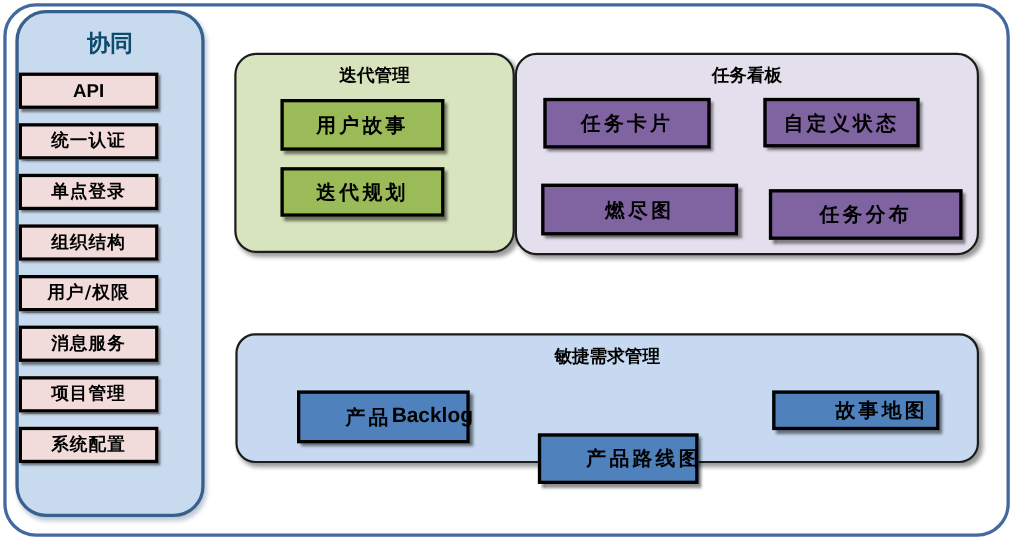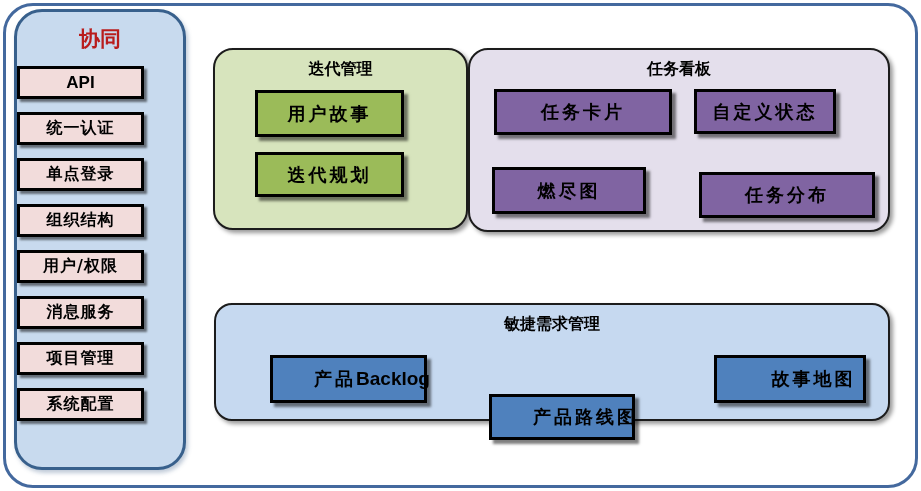--- a/index.html
+++ b/index.html
@@ -17,21 +17,21 @@
   }
 
   
   .sidebar {
     position: absolute; left: 14px; top: 9px; width: 172px; height: 461px;
     background: #c8daee; border: 3px solid #38608c; border-radius: 28px;
     box-shadow: 2px 3px 4px rgba(70,100,140,0.35);
   }
   .sidebar-title {
     margin-top: 13px; text-align: center;
-    font-size: 21px; font-weight: bold; color: #b91c1c;
+    font-size: 21px; font-weight: bold; color: #0c4a6e;
   }
   .sidebar-items {
     position: absolute; top: 54px; left: 0; right: 0;
     display: flex; flex-direction: column; gap: 13px;
   }
   .pill {
     width: 127px; height: 33px;
     background: #f2dcdb; border: 3px solid #000;
     box-shadow: 2.5px 2.5px 2px rgba(0,0,0,0.5);
     display: flex; align-items: center; justify-content: center;
@@ -74,28 +74,28 @@
     font-size: 19px; letter-spacing: 0;
   }
   .fbox-green  { background: #9bbb59; }
   .fbox-purple { background: #8064a2; }
   .fbox-blue   { background: #4f81bd; padding-left: 47px; }
 
   
   .b-user-story        { left: 40px;  top: 40px;  width: 149px; height: 47px; }
   .b-iteration-plan    { left: 40px;  top: 102px; width: 149px; height: 45px; text-align: right; }
   
-  .b-task-card         { left: 24px;  top: 39px;  width: 178px; height: 46px; }
+  .b-task-card         { left: 24px;  top: 39px;  width: 152px; height: 46px; }
   .b-custom-status     { left: 224px; top: 39px;  width: 142px; height: 45px; }
-  .b-burndown          { left: 22px;  top: 117px; width: 154px; height: 47px; }
+  .b-burndown          { left: 22px;  top: 117px; width: 179px; height: 47px; }
   .b-task-distribution { left: 229px; top: 122px; width: 176px; height: 46px; }
   
   .b-product-backlog   { left: 54px;  top: 50px;  width: 157px; height: 48px; }
   .b-product-roadmap   { left: 273px; top: 49px;  width: 146px; height: 46px; margin-top: 40px; }
-  .b-story-map         { left: 498px; top: 50px;  width: 152px; height: 48px; text-align: right; }
+  .b-story-map         { left: 486px; top: 50px;  width: 152px; height: 36px; text-align: right; }
 </style>
 </head>
 <body>
 
 <div class="canvas">
   <div class="outer-frame"></div>
 
   <div class="sidebar">
     <div class="sidebar-title">协同</div>
     <div class="sidebar-items">

